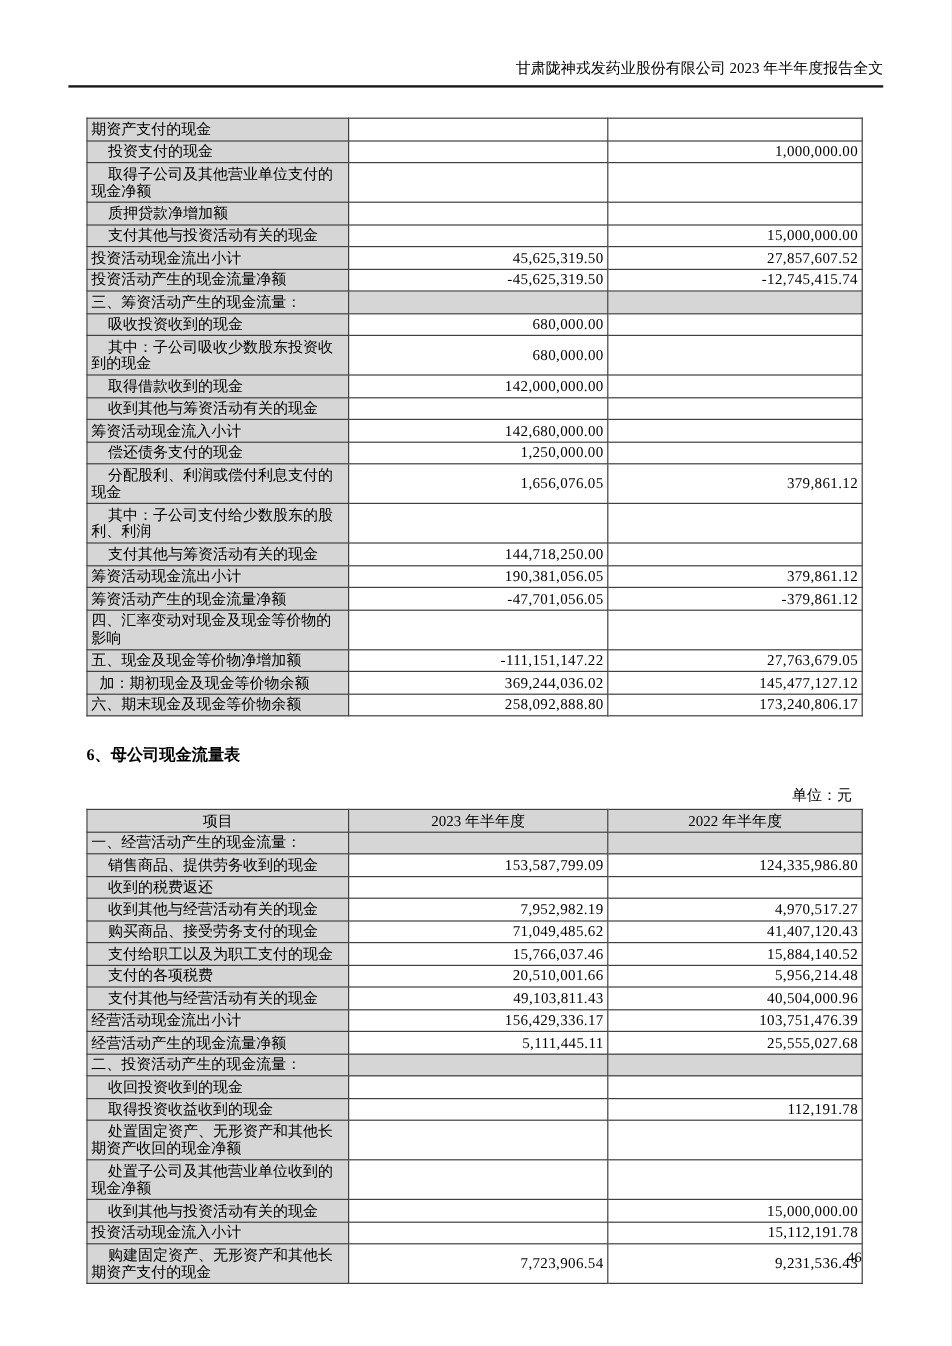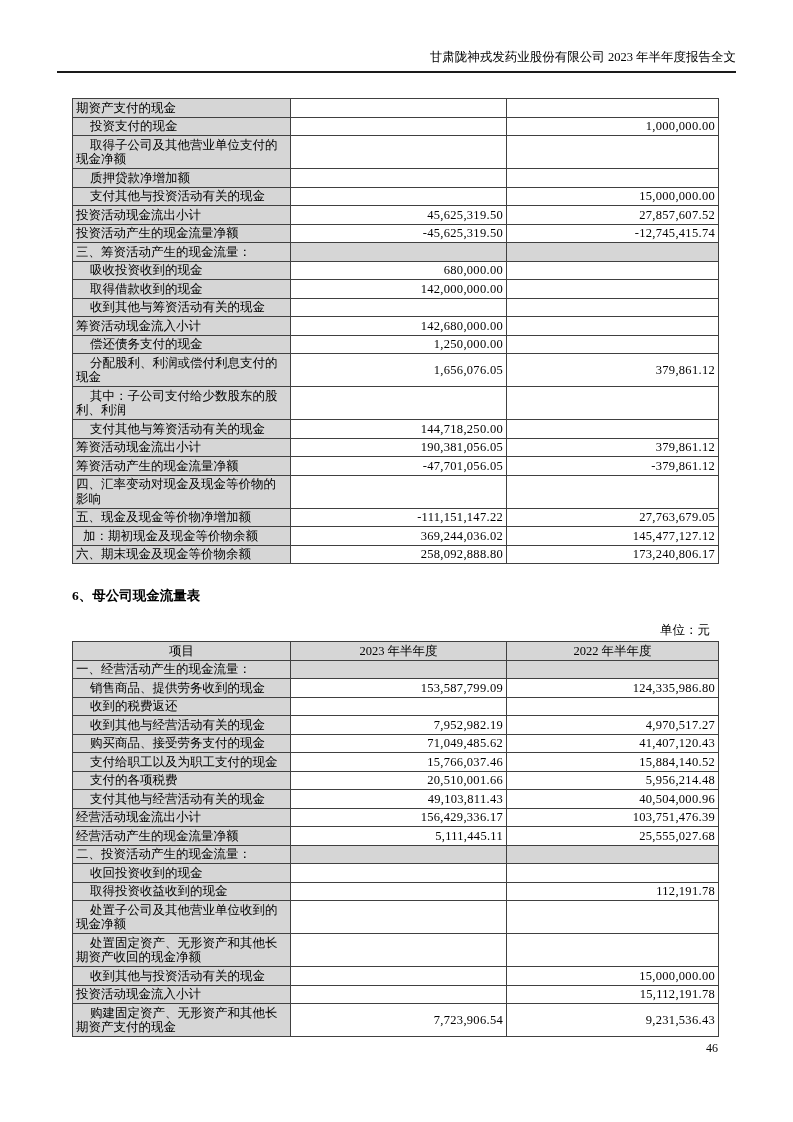--- a/index.html
+++ b/index.html
@@ -128,20 +128,25 @@
           <td class="num">-45,625,319.50</td>
           <td class="num">-12,745,415.74</td>
         </tr>
         <tr class="s">
           <td class="lbl">三、筹资活动产生的现金流量：</td>
           <td class="num"></td>
           <td class="num"></td>
         </tr>
         <tr>
           <td class="lbl i">吸收投资收到的现金</td>
+          <td class="num">680,000.00</td>
+          <td class="num"></td>
+        </tr>
+        <tr>
+          <td class="lbl i">其中：子公司吸收少数股东投资收到的现金</td>
           <td class="num">680,000.00</td>
           <td class="num"></td>
         </tr>
         <tr>
           <td class="lbl i">取得借款收到的现金</td>
           <td class="num">142,000,000.00</td>
           <td class="num"></td>
         </tr>
         <tr>
           <td class="lbl i">收到其他与筹资活动有关的现金</td>
@@ -283,26 +288,26 @@
           <td class="lbl i">收回投资收到的现金</td>
           <td class="num"></td>
           <td class="num"></td>
         </tr>
         <tr>
           <td class="lbl i">取得投资收益收到的现金</td>
           <td class="num"></td>
           <td class="num">112,191.78</td>
         </tr>
         <tr>
+          <td class="lbl i">处置固定资产、无形资产和其他长期资产收回的现金净额</td>
+          <td class="num"></td>
+          <td class="num"></td>
+        </tr>
+        <tr>
           <td class="lbl i">处置子公司及其他营业单位收到的现金净额</td>
-          <td class="num"></td>
-          <td class="num"></td>
-        </tr>
-        <tr>
-          <td class="lbl i">处置固定资产、无形资产和其他长期资产收回的现金净额</td>
           <td class="num"></td>
           <td class="num"></td>
         </tr>
         <tr>
           <td class="lbl i">收到其他与投资活动有关的现金</td>
           <td class="num"></td>
           <td class="num">15,000,000.00</td>
         </tr>
         <tr>
           <td class="lbl">投资活动现金流入小计</td>

